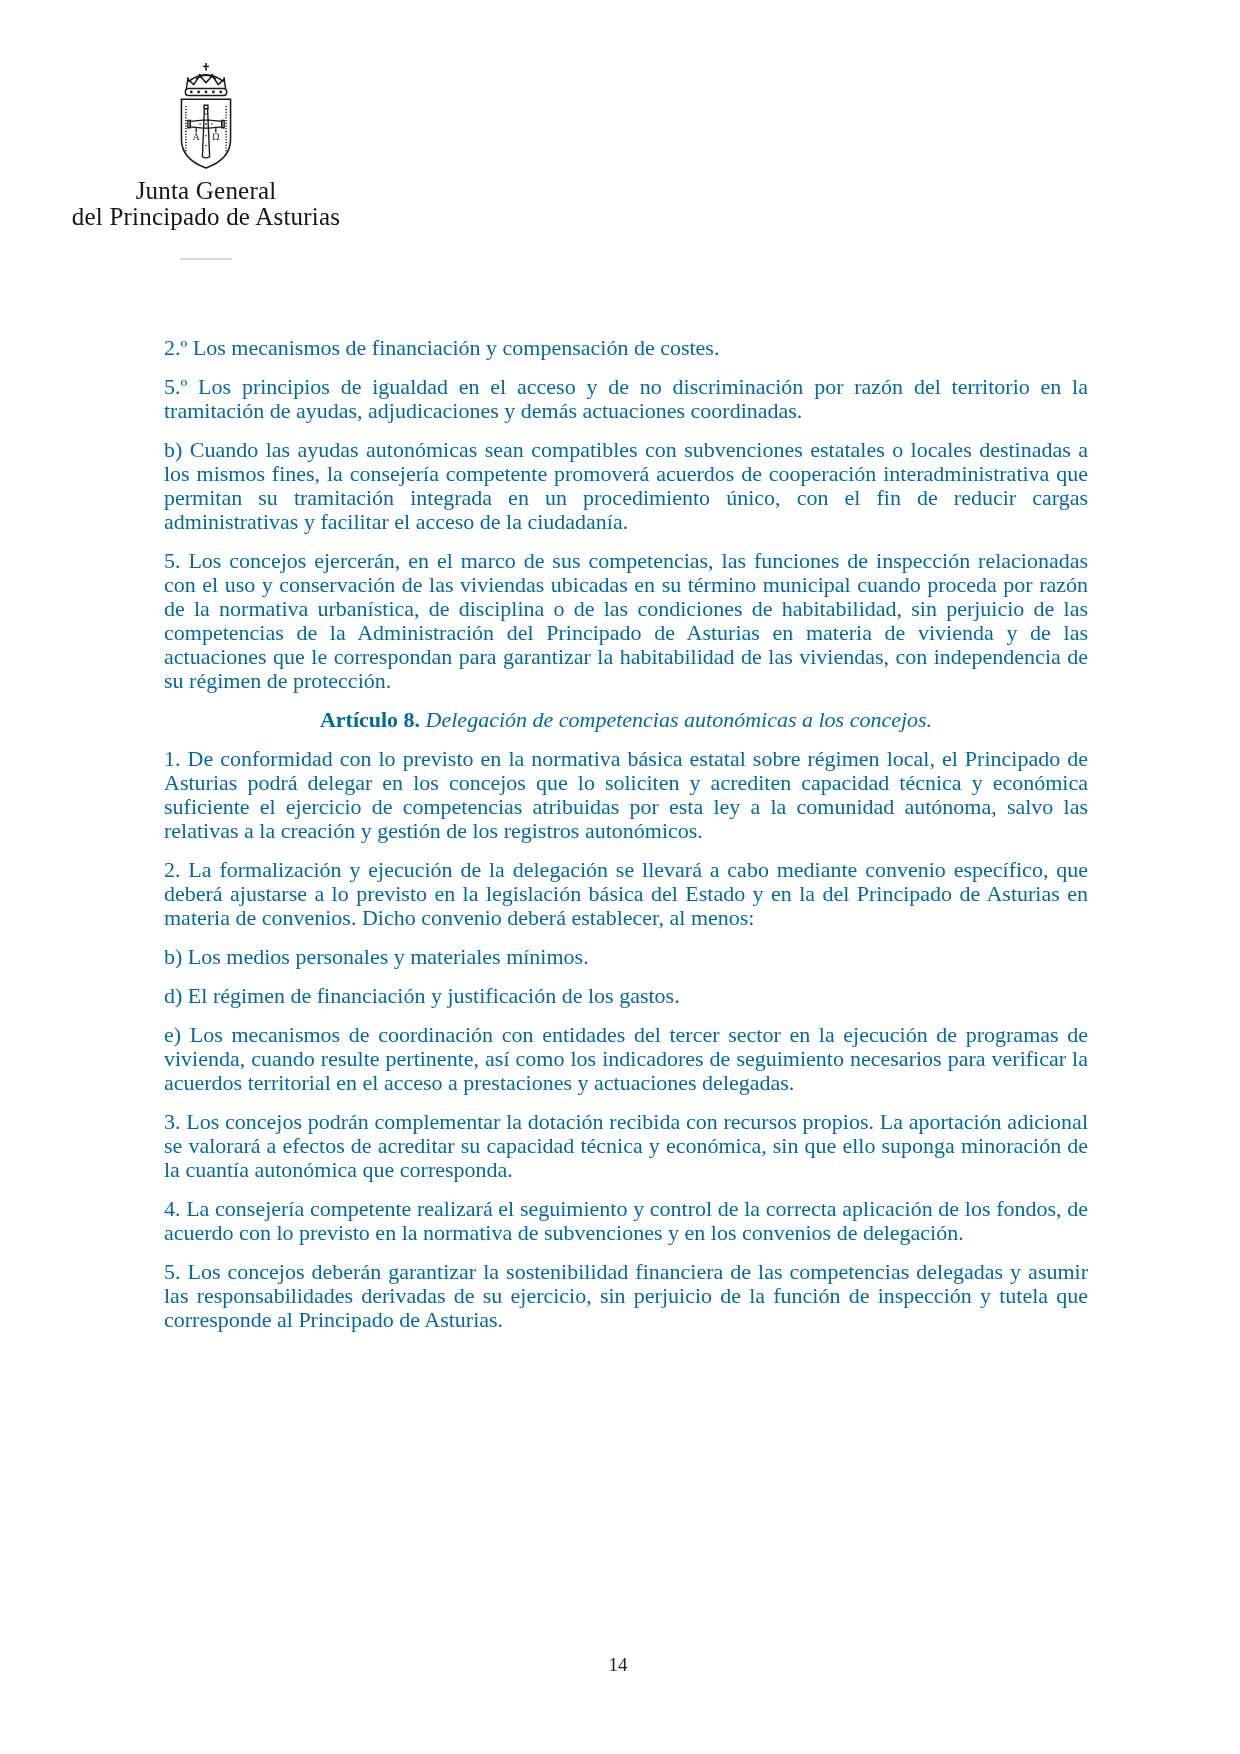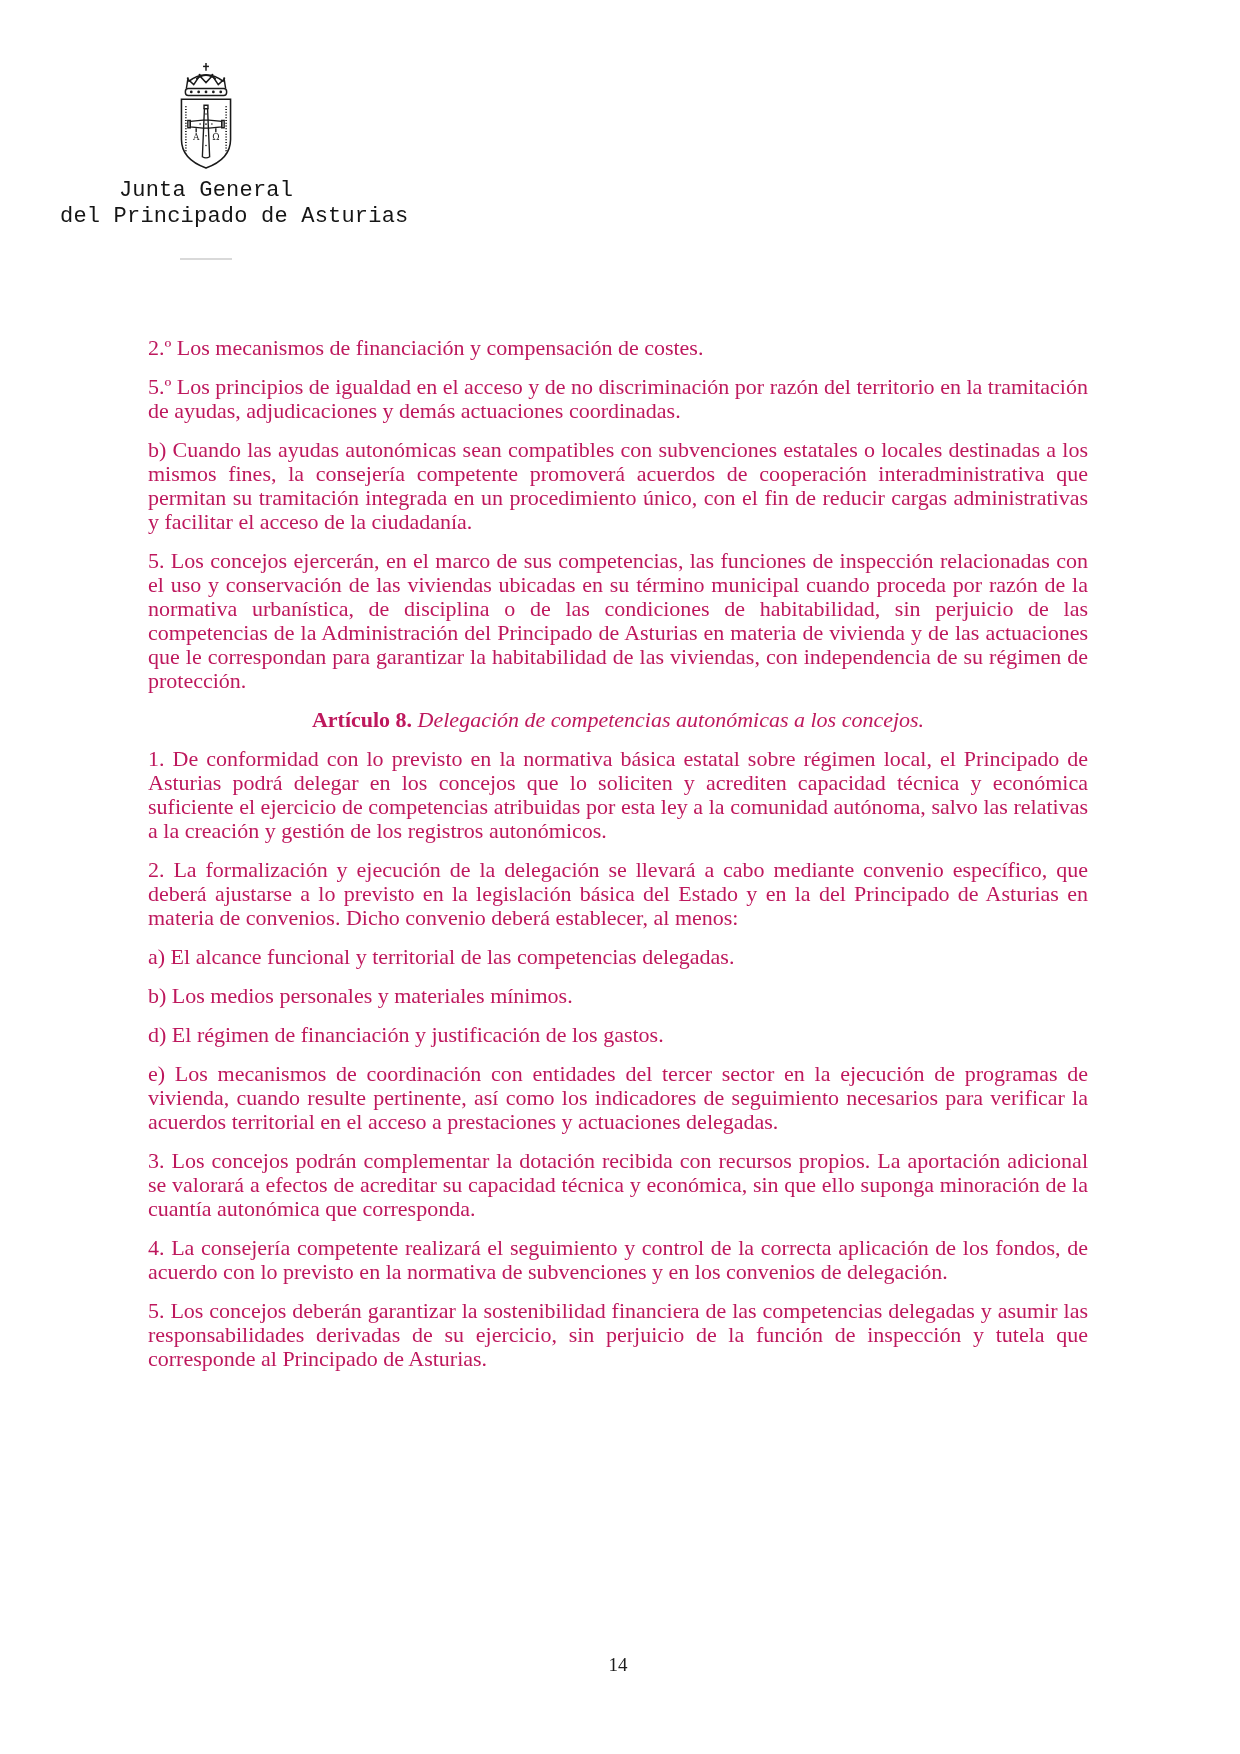--- a/index.html
+++ b/index.html
@@ -28,46 +28,45 @@
     width: 292px;
     text-align: center;
   }
   .emblem {
     display: inline-block;
     width: 66px;
     height: 110px;
     margin-bottom: 2px;
   }
   .org-line {
-    font-size: 22px;
+    font-size: 25px;
     line-height: 26px;
     color: #151515;
     letter-spacing: 0.2px;
     white-space: nowrap;
-    font-family: Liberation Mono, monospace;
   }
   .header-rule {
     width: 52px;
     height: 2px;
     background: #d9d9d9;
     margin: 28px auto 0 auto;
   }
   
   .content {
     position: absolute;
     left: 148px;
     top: 336px;
     width: 940px;
   }
   .content p {
-    margin: 0 0 15px 0;
+    margin: 0 0 15px 16px;
     font-size: 22px;
     line-height: 24px;
     text-align: justify;
-    color: #be185d;
+    color: #0369a1;
   }
   .content p.article-heading {
     text-align: center;
   }
   .article-label {
     font-weight: bold;
   }
   .article-title-italic {
     font-style: italic;
   }
@@ -142,21 +141,20 @@
   </div>
 
   <div class="content" id="doc-body">
       <p>2.º Los mecanismos de financiación y compensación de costes.</p>
       <p>5.º Los principios de igualdad en el acceso y de no discriminación por razón del territorio en la tramitación de ayudas, adjudicaciones y demás actuaciones coordinadas.</p>
       <p>b) Cuando las ayudas autonómicas sean compatibles con subvenciones estatales o locales destinadas a los mismos fines, la consejería competente promoverá acuerdos de cooperación interadministrativa que permitan su tramitación integrada en un procedimiento único, con el fin de reducir cargas administrativas y facilitar el acceso de la ciudadanía.</p>
       <p>5. Los concejos ejercerán, en el marco de sus competencias, las funciones de inspección relacionadas con el uso y conservación de las viviendas ubicadas en su término municipal cuando proceda por razón de la normativa urbanística, de disciplina o de las condiciones de habitabilidad, sin perjuicio de las competencias de la Administración del Principado de Asturias en materia de vivienda y de las actuaciones que le correspondan para garantizar la habitabilidad de las viviendas, con independencia de su régimen de protección.</p>
       <p class="article-heading"><span class="article-label">Artículo 8. </span><span class="article-title-italic">Delegación de competencias autonómicas a los concejos.</span></p>
       <p>1. De conformidad con lo previsto en la normativa básica estatal sobre régimen local, el Principado de Asturias podrá delegar en los concejos que lo soliciten y acrediten capacidad técnica y económica suficiente el ejercicio de competencias atribuidas por esta ley a la comunidad autónoma, salvo las relativas a la creación y gestión de los registros autonómicos.</p>
       <p>2. La formalización y ejecución de la delegación se llevará a cabo mediante convenio específico, que deberá ajustarse a lo previsto en la legislación básica del Estado y en la del Principado de Asturias en materia de convenios. Dicho convenio deberá establecer, al menos:</p>
-      <p>a) El alcance funcional y territorial de las competencias delegadas.</p>
       <p>b) Los medios personales y materiales mínimos.</p>
       <p>d) El régimen de financiación y justificación de los gastos.</p>
       <p>e) Los mecanismos de coordinación con entidades del tercer sector en la ejecución de programas de vivienda, cuando resulte pertinente, así como los indicadores de seguimiento necesarios para verificar la acuerdos territorial en el acceso a prestaciones y actuaciones delegadas.</p>
       <p>3. Los concejos podrán complementar la dotación recibida con recursos propios. La aportación adicional se valorará a efectos de acreditar su capacidad técnica y económica, sin que ello suponga minoración de la cuantía autonómica que corresponda.</p>
       <p>4. La consejería competente realizará el seguimiento y control de la correcta aplicación de los fondos, de acuerdo con lo previsto en la normativa de subvenciones y en los convenios de delegación.</p>
       <p>5. Los concejos deberán garantizar la sostenibilidad financiera de las competencias delegadas y asumir las responsabilidades derivadas de su ejercicio, sin perjuicio de la función de inspección y tutela que corresponde al Principado de Asturias.</p>
     </div>
 
   <div class="footer">
     <span>14</span>

